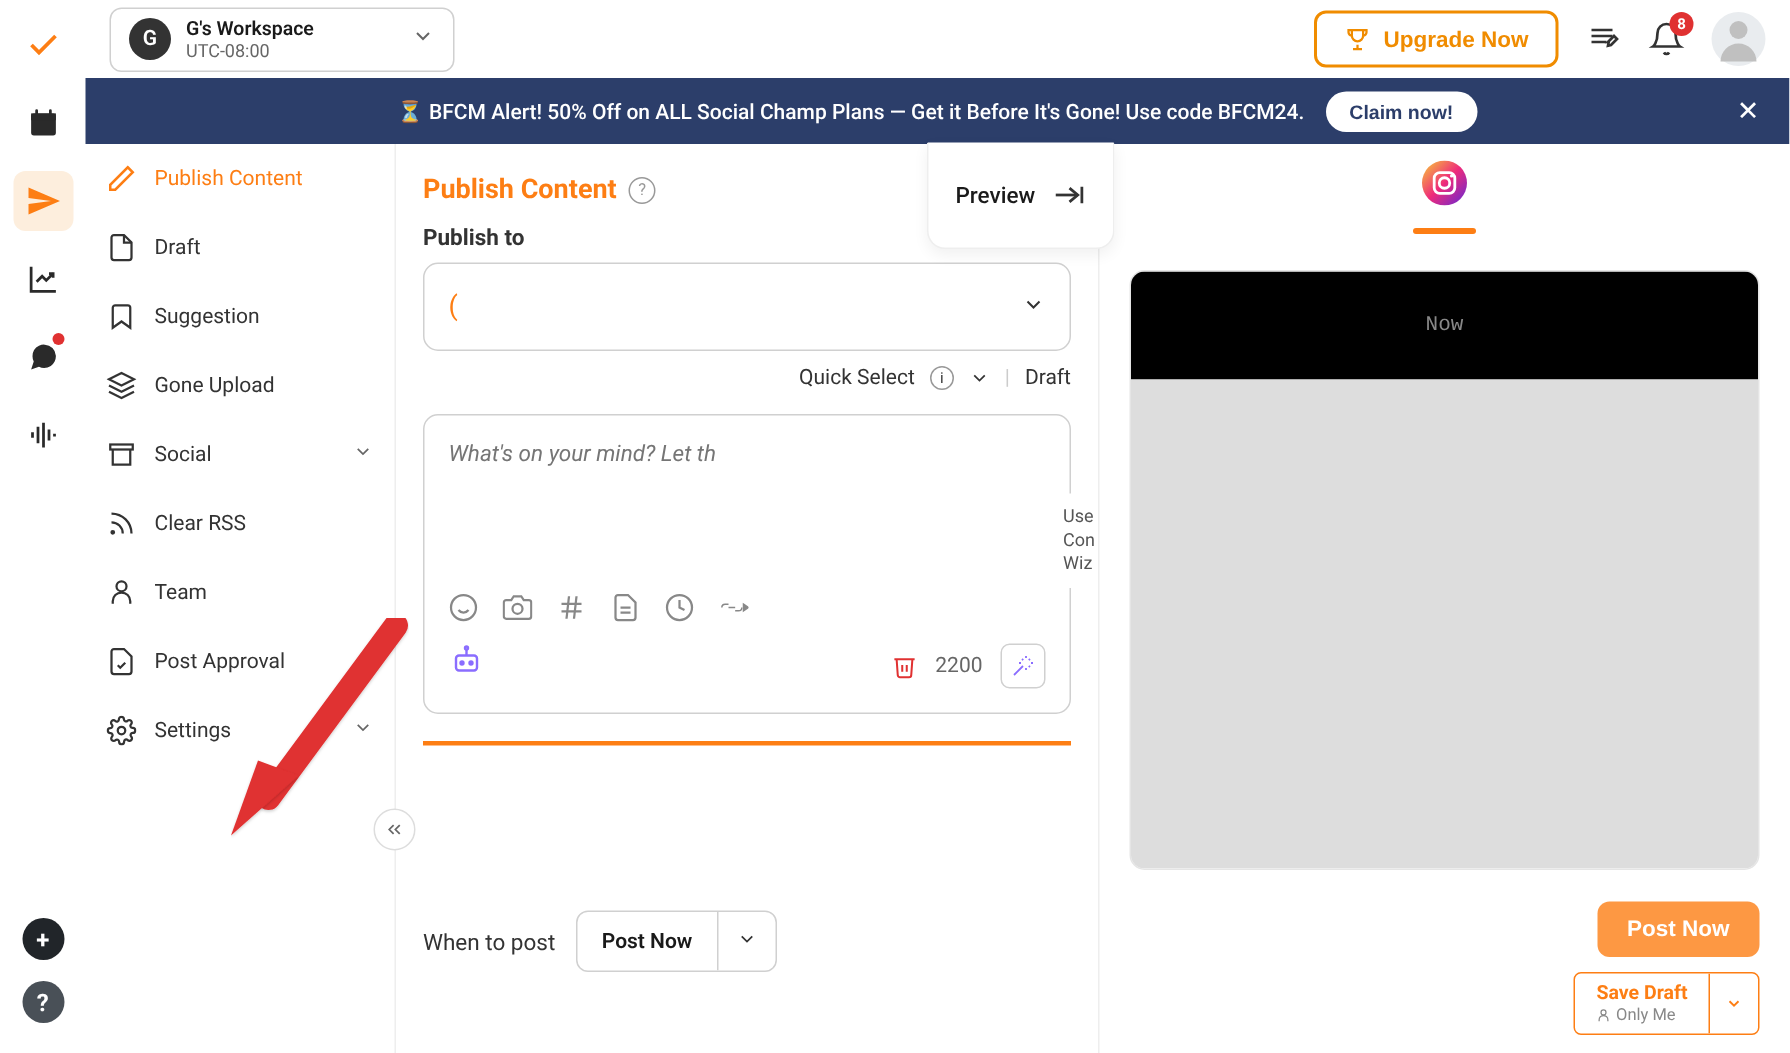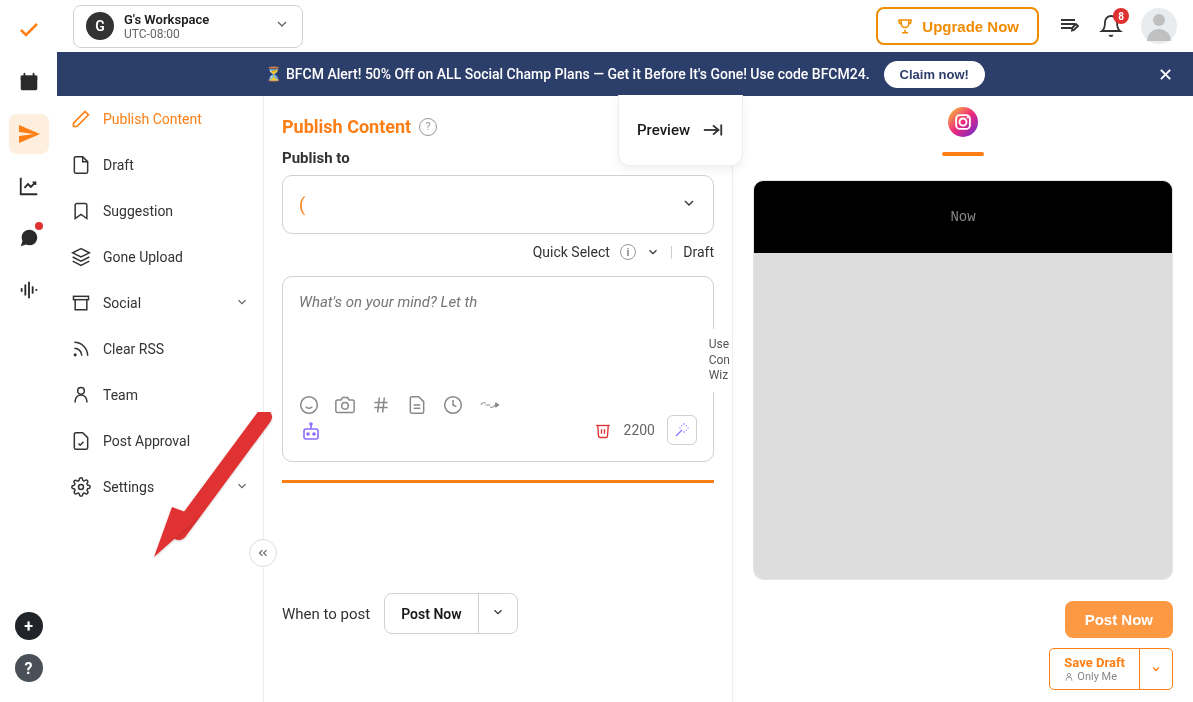--- a/index.html
+++ b/index.html
@@ -52,21 +52,21 @@
     .publish-select { border: 1px solid #d0d0d0; border-radius: 10px; padding: 18px 16px; display: flex; align-items: center; margin-bottom: 10px; }
     .publish-select .chev { margin-left: auto; color: #333; }
     
     .quick-row { display: flex; justify-content: flex-end; align-items: center; gap: 10px; font-size: 14px; color: #333; margin-bottom: 16px; }
     .quick-info { width: 16px; height: 16px; border: 1px solid #999; border-radius: 50%; display: flex; align-items: center; justify-content: center; font-size: 10px; }
     
     .composer { border: 1px solid #d0d0d0; border-radius: 10px; padding: 16px; }
     .composer-textarea { border: none; outline: none; width: 100%; height: 90px; font-size: 15px; font-style: italic; color: #999; resize: none; font-family: inherit; }
     .composer-tools { display: flex; align-items: center; gap: 16px; margin-top: 8px; color: #888; }
     .composer-tools svg { width: 20px; height: 20px; }
-    .composer-bottom { display: flex; align-items: flex-end; }
+    .composer-bottom { display: flex; align-items: flex-start; margin-top: 14px; }
     .ai-icon { width: 24px; height: 24px; }
     .composer-right { margin-left: auto; display: flex; align-items: center; gap: 12px; }
     .trash-icon { color: #e03131; }
     .char-count { color: #666; font-size: 14px; }
     .magic-btn { width: 30px; height: 30px; border: 1px solid #d0d0d0; border-radius: 6px; display: flex; align-items: center; justify-content: center; }
     
     .wizard-tab { position: absolute; right: -2px; top: 202px; background: #fff; padding: 8px 4px 8px 10px; font-size: 12px; color: #555; line-height: 1.3; margin-top: 31px; }
     
     .orange-line { height: 3px; background: #fd7e14; margin-top: 18px; width: 100%; }
     

